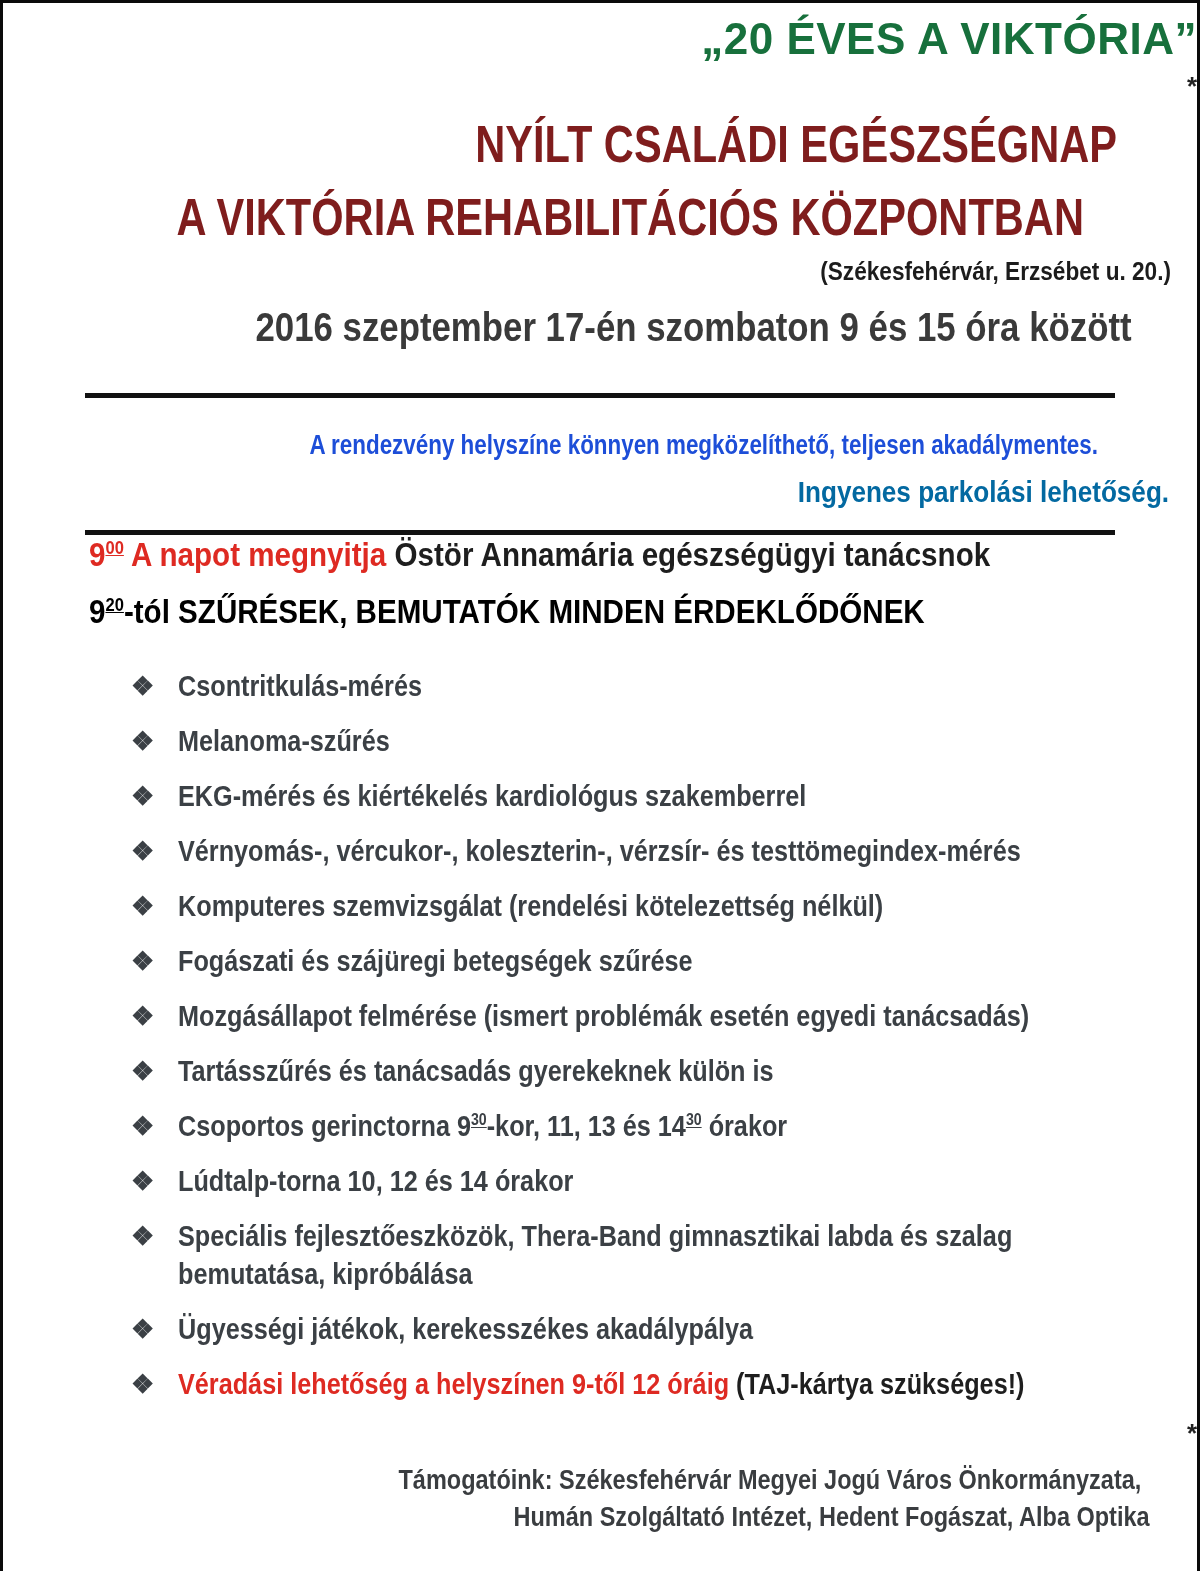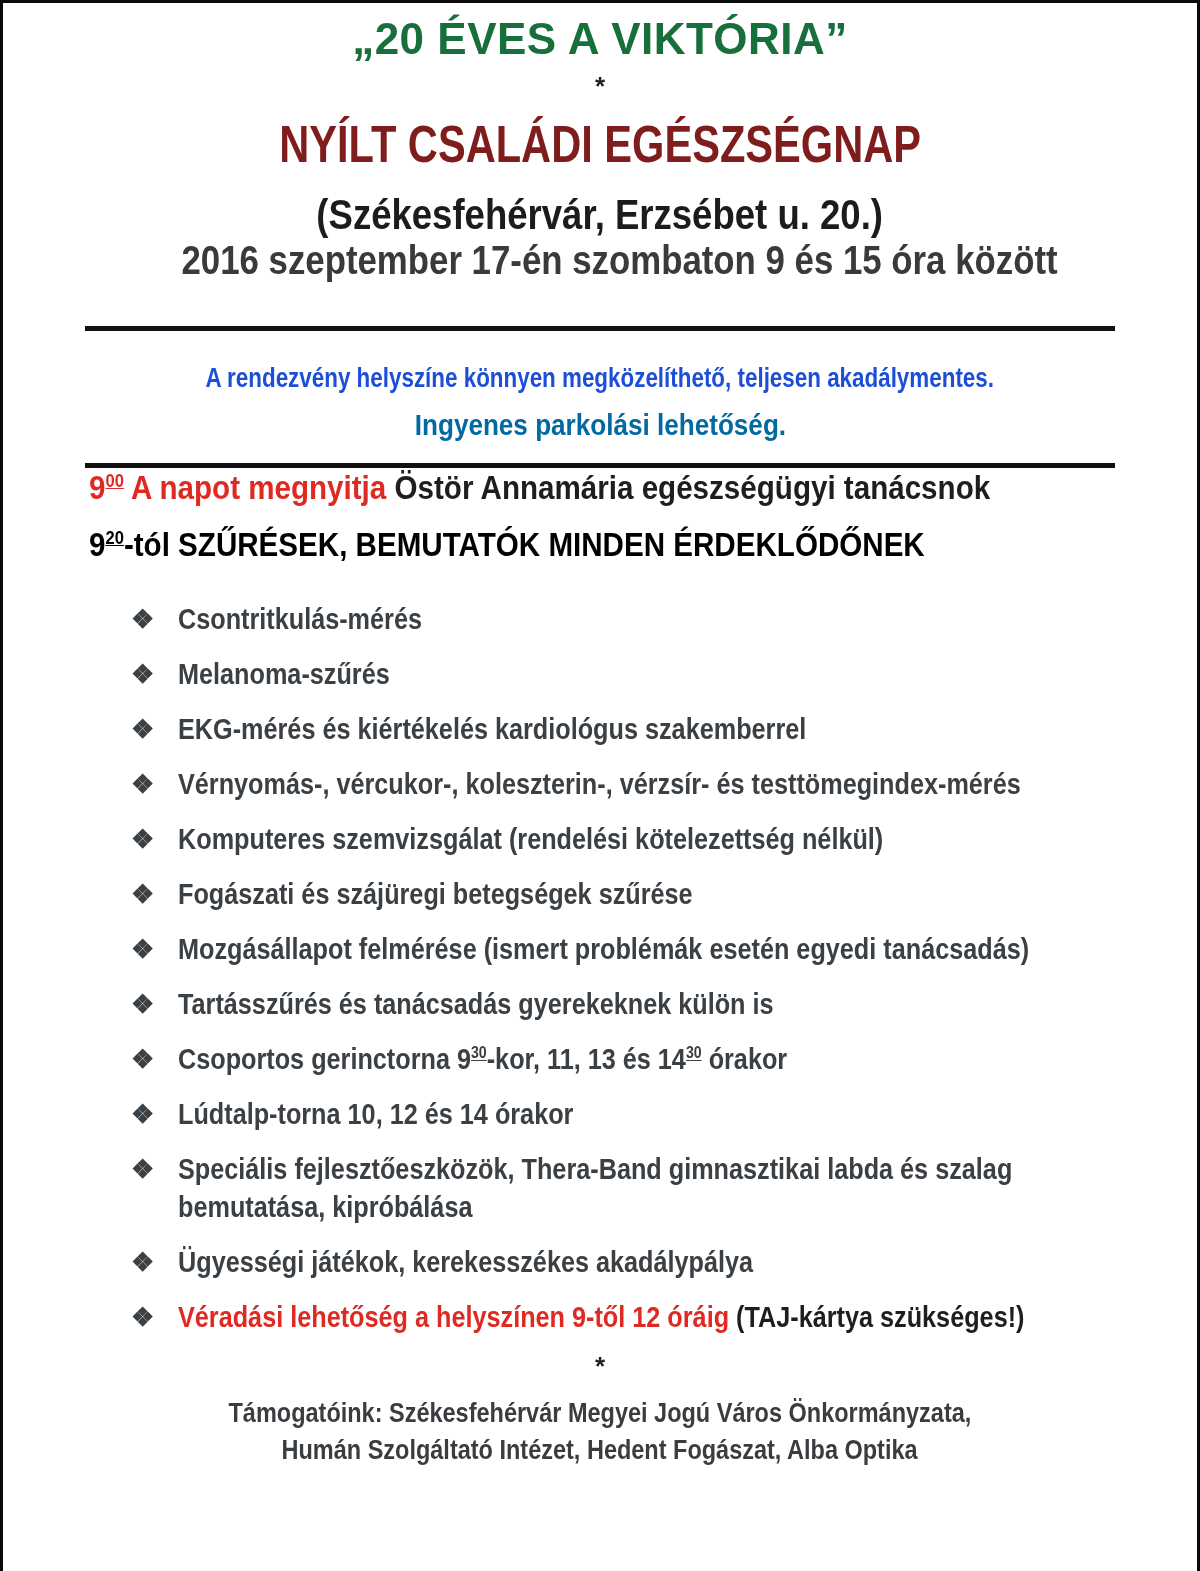--- a/index.html
+++ b/index.html
@@ -9,31 +9,31 @@
     height:1571px;
     box-sizing:border-box;
     background:#fff;
     border-top:3px solid #0a0a0a;
     border-left:3px solid #0a0a0a;
     border-right:3px solid #0a0a0a;
     overflow:hidden;
     font-family:"Liberation Sans", sans-serif;
     font-weight:700;
   }
-  .center{text-align:center;}
+  .center{text-align:right;}
   
   .cx80{display:inline-block;transform:scaleX(.80);transform-origin:50% 50%;white-space:nowrap;}
   .cx87{display:inline-block;transform:scaleX(.87);transform-origin:50% 50%;white-space:nowrap;}
   .cx87L{display:inline-block;transform:scaleX(.87);transform-origin:0 50%;white-space:nowrap;}
 
   .green-title{padding-top:12px;font-size:44px;line-height:1.1;color:#17703C;letter-spacing:.5px;}
   .star{margin-top:10px;font-size:26px;line-height:1;color:#222222;}
   .red-title{margin-top:18px;font-size:52px;line-height:1.05;color:#7f1d1d;}
-  .address{margin-top:20px;font-size:42px;line-height:1.1;color:#1C1C1C;}
-  .date-line{font-size:40px;line-height:1.1;color:#3A3A3A;padding-left:40px;}
+  .address{margin-top:12px;font-size:26px;line-height:1.1;color:#1C1C1C;}
+  .date-line{margin-top:20px;font-size:40px;line-height:1.1;color:#3A3A3A;padding-left:40px;}
 
   .rule{height:5px;background:#111111;border:0;width:1030px;margin:44px auto 0 auto;}
   .rule2{margin-top:22px;}
   .notice1{margin-top:32px;font-size:28px;line-height:1.1;color:#1d4ed8;}
   .notice2{margin-top:14px;font-size:30px;line-height:1.1;color:#0369a1;}
 
   .sched{margin:0 40px 0 86px;font-size:34px;line-height:1.15;}
   .sched-open{}
   .sched-screen{margin-top:18px;color:#000000;}
   .red{color:#DE2A22;}
@@ -57,20 +57,23 @@
   <div class="center green-title">
     <span>„20 ÉVES A VIKTÓRIA”</span>
   </div>
 
   <div class="center star">*</div>
 
   <div class="center red-title">
     <span class="cx80">NYÍLT CSALÁDI EGÉSZSÉGNAP</span>
   </div>
 
+  <div class="center red-title">
+    <span class="cx80">A VIKTÓRIA REHABILITÁCIÓS KÖZPONTBAN</span>
+  </div>
 
   <div class="center address">
     <span class="cx87">(Székesfehérvár, Erzsébet u. 20.)</span>
   </div>
 
   <div class="center date-line">
     <span class="cx87">2016 szeptember 17-én szombaton 9 és 15 óra között</span>
   </div>
 
   <div class="rule"></div>

